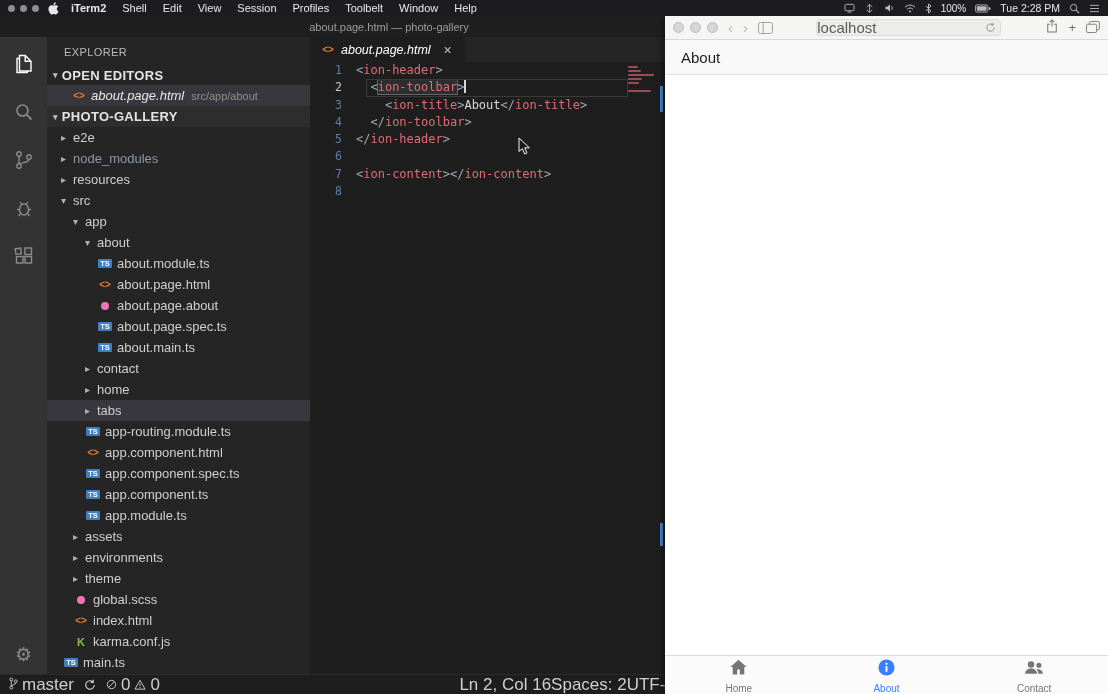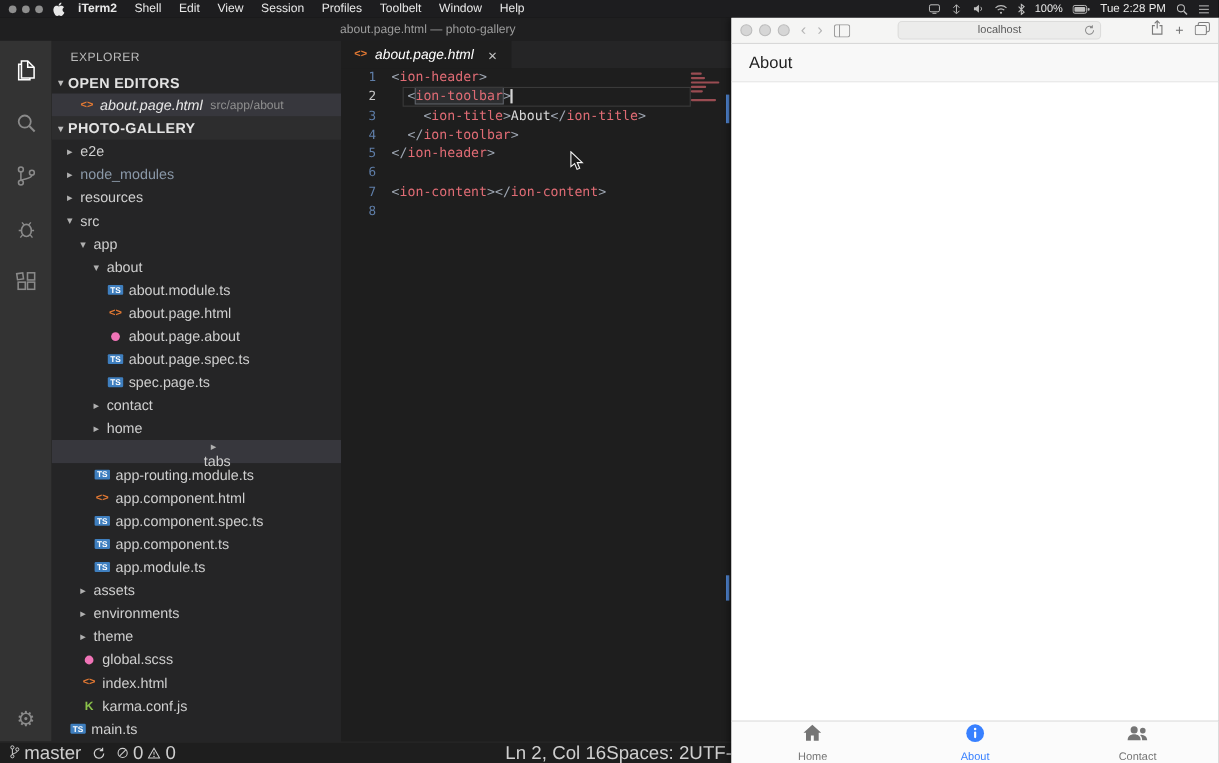--- a/index.html
+++ b/index.html
@@ -44,21 +44,21 @@
     font-size:13px; font-weight:bold; color:#e3e3e3; letter-spacing:.3px; }
   .sec::before { content:"▾"; font-size:9px; margin-right:4px; color:#bdbdbd; }
   .sec.proj { height:21px; background:#2d2d2e; }
   .oe-item { height:21px; display:flex; align-items:center; padding-left:24px;
     background:#37373d; cursor:pointer; }
   .oe-label { font-style:italic; color:#e8e8e8; white-space:nowrap; }
   .oe-detail { color:#8f8f8f; font-size:11px; margin-left:7px; white-space:nowrap; }
 
   .file-tree { }
   .trow { height:21px; display:flex; align-items:center; cursor:pointer; white-space:nowrap; }
-  .trow.sel { background:#37373d;flex-direction:column; }
+  .trow.sel { background:#37373d; }
   .arrow { width:12px; flex:none; color:#b0b0b0; font-size:10px; }
   .arrow.open::before { content:"▾"; }
   .arrow.closed::before { content:"▸"; }
   .fic { width:16px; flex:none; display:inline-flex; align-items:center;
     justify-content:center; margin-right:4px; }
   .fic.ts::before { content:"TS"; font-size:7.5px; font-weight:bold; color:#fff;
     background:#3f7fbf; padding:1px 2px; border-radius:1px; line-height:1; }
   .fic.html::before { content:"<>"; color:#e37933; font-size:10px; font-weight:bold; }
   .fic.scss::before { content:""; width:8px; height:8px; border-radius:50%;
     background:#f074b7; display:block; }
@@ -112,21 +112,21 @@
   .saf-toolbar { height:24px; background:#f5f5f4; border-bottom:1px solid #d8d8d8;
     display:flex; align-items:center; padding:0 8px; flex:none; }
   .saf-dots { display:flex; gap:6px; margin-right:10px; }
   .sdot { width:11px; height:11px; border-radius:50%; background:#d6d6d6;
     border:1px solid #bcbcbc; }
   .saf-nav { display:flex; gap:10px; color:#b5b5b5; font-size:15px; margin-right:10px; }
   .saf-nav span { cursor:pointer; line-height:1; }
   .saf-sideic { margin-right:8px; display:flex; }
   .addr { flex:1; max-width:185px; margin:0 auto; height:17px; background:#ececeb;
     border:1px solid #dcdcdb; border-radius:4px; display:flex; align-items:center;
-    justify-content:center; font-size:10px; color:#5a5a5a; position:relative; cursor:text; }
+    font-size:15px; color:#5a5a5a; position:relative; cursor:text; }
   .addr-reload { position:absolute; right:4px; top:2px; display:flex; }
   .saf-right { display:flex; align-items:center; gap:10px; margin-left:10px; color:#7a7a7a; }
   .saf-plus { font-size:13px; color:#707070; cursor:pointer; }
 
   .ion-header { height:35px; background:#f8f8f8; border-bottom:1px solid #e1e1e1;
     display:flex; align-items:center; padding-left:16px; flex:none; }
   .ion-title { font-size:15px; font-weight:500; color:#1f1f1f; }
   .ion-content { flex:1; background:#ffffff; }
   .ion-tabbar { height:39px; background:#fbfbfb; border-top:1px solid #dcdcdc;
     display:flex; flex:none; }
@@ -308,21 +308,21 @@
             <div class="trow" style="padding-left: 50px;">
               <span class="fic scss"></span>
               <span class="tlabel">about.page.about</span>
             </div>
             <div class="trow" style="padding-left: 50px;">
               <span class="fic ts"></span>
               <span class="tlabel">about.page.spec.ts</span>
             </div>
             <div class="trow" style="padding-left: 50px;">
               <span class="fic ts"></span>
-              <span class="tlabel">spec.page.ts</span>
+              <span class="tlabel">about.main.ts</span>
             </div>
             <div class="trow" style="padding-left: 38px;">
               <span class="arrow closed"></span>
               <span class="tlabel">contact</span>
             </div>
             <div class="trow" style="padding-left: 38px;">
               <span class="arrow closed"></span>
               <span class="tlabel">home</span>
             </div>
             <div class="trow sel" style="padding-left: 38px;">

